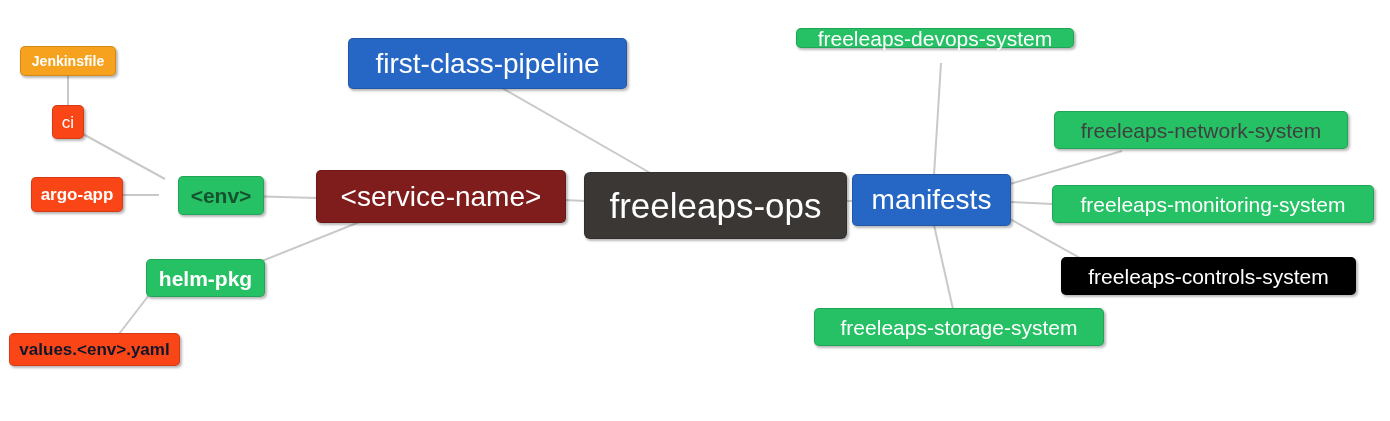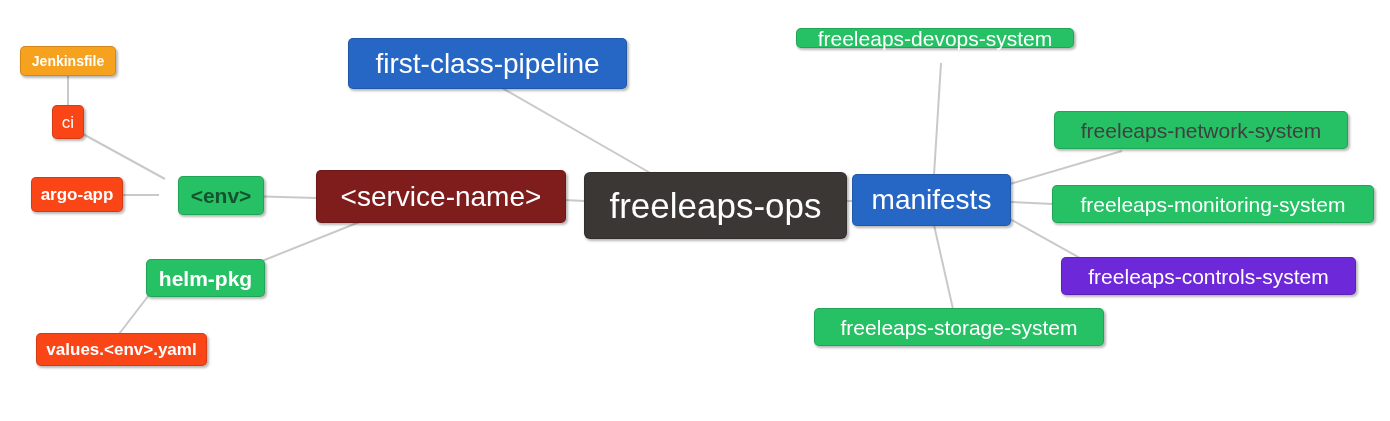--- a/index.html
+++ b/index.html
@@ -62,19 +62,19 @@
 
 <div class="node root" style="left: 584px; top: 172px; width: 263px; height: 67px; font-size: 35px; font-weight: 400; background: rgb(58, 55, 53); color: rgb(255, 255, 255);">freeleaps-ops</div>
     <div class="node" style="left: 314px; top: 38px; width: 279px; height: 51px; font-size: 28px; font-weight: 400; background: rgb(38, 103, 197); color: rgb(255, 255, 255); margin-left: 34px;">first-class-pipeline</div>
     <div class="node" style="left: 316px; top: 170px; width: 250px; height: 53px; font-size: 28px; font-weight: 400; background: #7f1d1d; color: rgb(255, 255, 255);">&lt;service-name&gt;</div>
     <div class="node" style="left: 852px; top: 174px; width: 159px; height: 52px; font-size: 28px; font-weight: 400; background: rgb(38, 103, 197); color: rgb(255, 255, 255);">manifests</div>
     <div class="node" style="left: 158px; top: 176px; width: 86px; height: 39px; font-size: 21px; font-weight: 700; background: rgb(38, 193, 101); color: #14532d; margin-left: 20px;">&lt;env&gt;</div>
     <div class="node" style="left: 146px; top: 259px; width: 119px; height: 38px; font-size: 21px; font-weight: 700; background: rgb(38, 193, 101); color: rgb(255, 255, 255);">helm-pkg</div>
     <div class="node" style="left: 52px; top: 105px; width: 32px; height: 34px; font-size: 17px; font-weight: 400; background: rgb(250, 69, 23); color: #ffffff;">ci</div>
     <div class="node" style="left: 31px; top: 177px; width: 92px; height: 35px; font-size: 17px; font-weight: 700; background: rgb(250, 69, 23); color: rgb(255, 255, 255);">argo-app</div>
     <div class="node" style="left: 20px; top: 26px; width: 96px; height: 30px; font-size: 14px; font-weight: 700; background: rgb(247, 162, 31); color: rgb(255, 255, 255); margin-top: 20px;">Jenkinsfile</div>
-    <div class="node" style="left: 9px; top: 333px; width: 171px; height: 33px; font-size: 17px; font-weight: 700; background: rgb(250, 69, 23); color: #ffffff; margin-left: 27px;">values.&lt;env&gt;.yaml</div>
+    <div class="node" style="left: 9px; top: 333px; width: 171px; height: 33px; font-size: 17px; font-weight: 700; background: rgb(250, 69, 23); color: #0f172a;">values.&lt;env&gt;.yaml</div>
     <div class="node" style="left: 796px; top: 28px; width: 278px; height: 20px; font-size: 21px; font-weight: 400; background: rgb(38, 193, 101); color: rgb(255, 255, 255);">freeleaps-devops-system</div>
     <div class="node" style="left: 1054px; top: 111px; width: 294px; height: 38px; font-size: 21px; font-weight: 400; background: rgb(38, 193, 101); color: #404040;">freeleaps-network-system</div>
     <div class="node" style="left: 1052px; top: 185px; width: 322px; height: 38px; font-size: 21px; font-weight: 400; background: rgb(38, 193, 101); color: rgb(255, 255, 255);">freeleaps-monitoring-system</div>
-    <div class="node" style="left: 1061px; top: 257px; width: 295px; height: 38px; font-size: 21px; font-weight: 400; background: #6d28d9; color: rgb(255, 255, 255);">freeleaps-controls-system</div>
+    <div class="node" style="left: 1061px; top: 257px; width: 295px; height: 38px; font-size: 21px; font-weight: 400; background: #000000; color: rgb(255, 255, 255);">freeleaps-controls-system</div>
     <div class="node" style="left: 814px; top: 308px; width: 290px; height: 38px; font-size: 21px; font-weight: 400; background: rgb(38, 193, 101); color: rgb(255, 255, 255);">freeleaps-storage-system</div>
   </div>
 
 </body></html>

